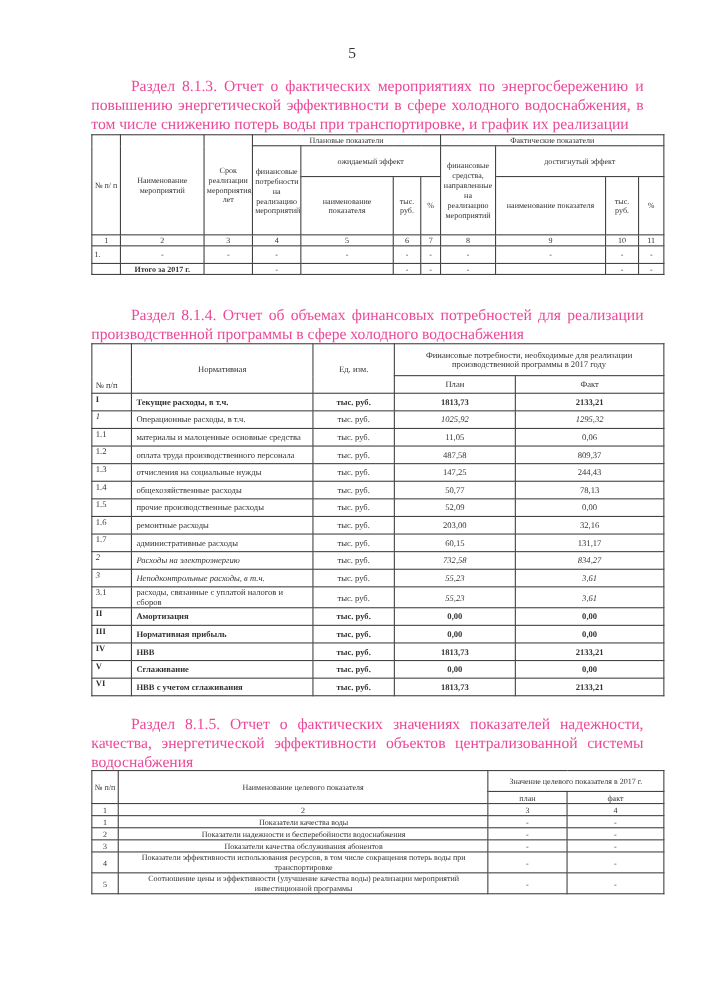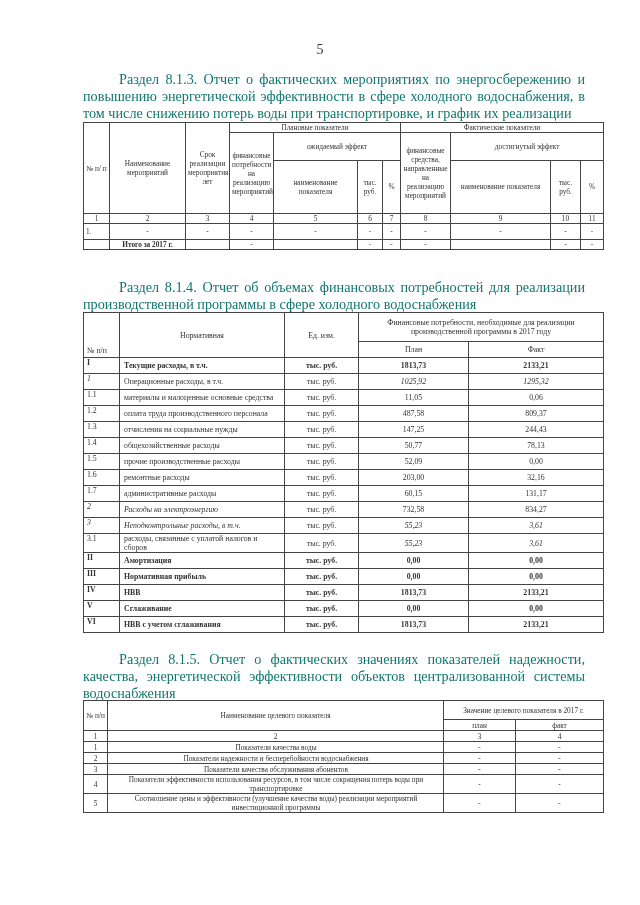--- a/index.html
+++ b/index.html
@@ -1,19 +1,19 @@
 <!DOCTYPE html>
 <html><head>
 <meta charset="utf-8">
 <style>
   html, body { margin:0; padding:0; background:#ffffff; }
   body { width:640px; height:905px; position:relative; overflow:hidden;
          font-family:"Liberation Serif", serif; color:#1a1a1a; }
   .page-num { position:absolute; top:42px; left:0; width:640px; text-align:center; font-size:14px; color:#333; }
-  .heading { position:absolute; left:83px; width:502px; font-size:14.2px; line-height:17px; text-align:justify; color:#0f766e; }
+  .heading { position:absolute; left:83px; width:502px; font-size:14.2px; line-height:17px; text-align:justify; color:#ec4899; }
   .heading .ind { display:inline-block; width:36px; }
   table { border-collapse:collapse; position:absolute; table-layout:fixed; }
   td, th { border:1px solid #444; font-weight:normal; padding:0 2px; text-align:center; vertical-align:middle; color:#333; }
   
   #t1 { left:83px; top:122px; width:520px; font-size:7.3px; line-height:9px; }
   #t1 td { height:8px; }
   
   #t2 { left:83px; top:312px; width:520px; font-size:7.8px; line-height:9px; }
   #t2 td { height:15px; }
   #t2 td.l { text-align:left; padding-left:4px; }
@@ -192,22 +192,22 @@
         <td class="n">1.7</td>
         <td class="l">административные расходы</td>
         <td>тыс. руб.</td>
         <td>60,15</td>
         <td>131,17</td>
       </tr>
       <tr>
         <td class="n" style="font-style: italic;">2</td>
         <td class="l" style="font-style: italic; margin-left: 24px;">Расходы на электроэнергию</td>
         <td>тыс. руб.</td>
-        <td style=" text-align: center;">732,58</td>
-        <td style="">834,27</td>
+        <td style="font-style: italic; text-align: center;">732,58</td>
+        <td style="font-style: italic;">834,27</td>
       </tr>
       <tr>
         <td class="n" style="font-style: italic;">3</td>
         <td class="l" style="font-style: italic; margin-left: 14px;">Неподконтрольные расходы, в т.ч.</td>
         <td>тыс. руб.</td>
         <td style="font-style: italic;">55,23</td>
         <td style="font-style: italic;">3,61</td>
       </tr>
       <tr>
         <td class="n">3.1</td>

